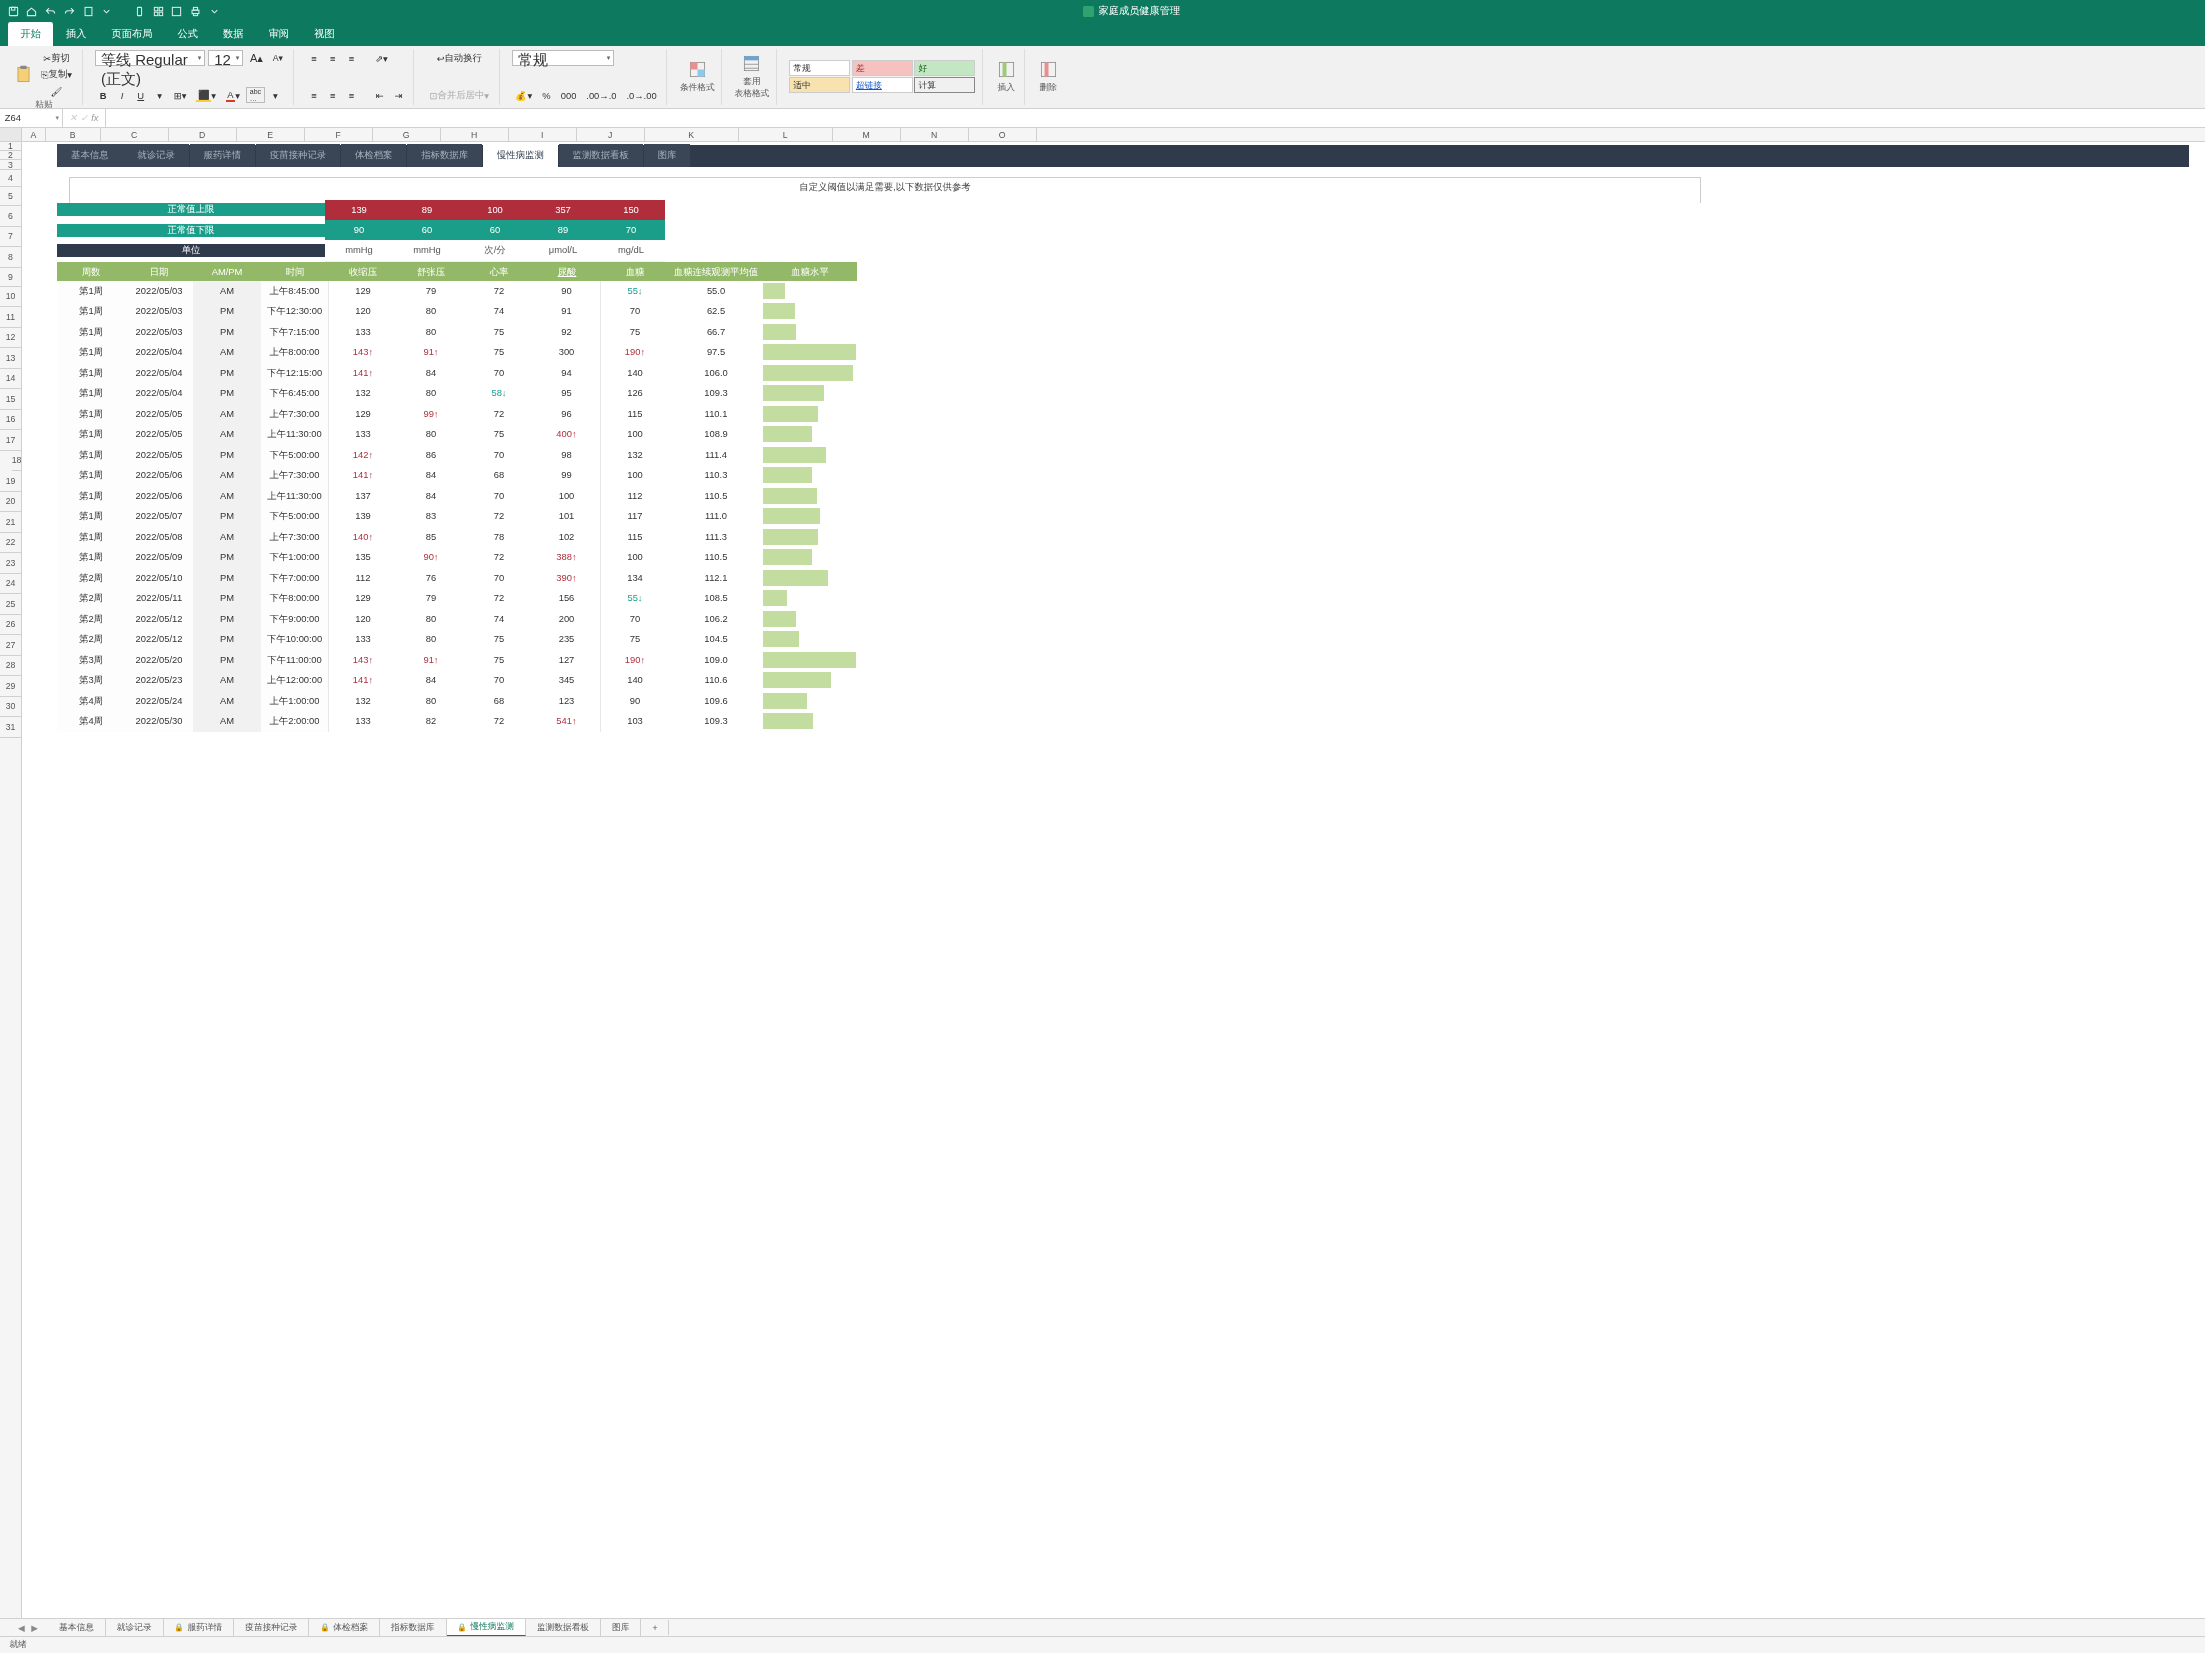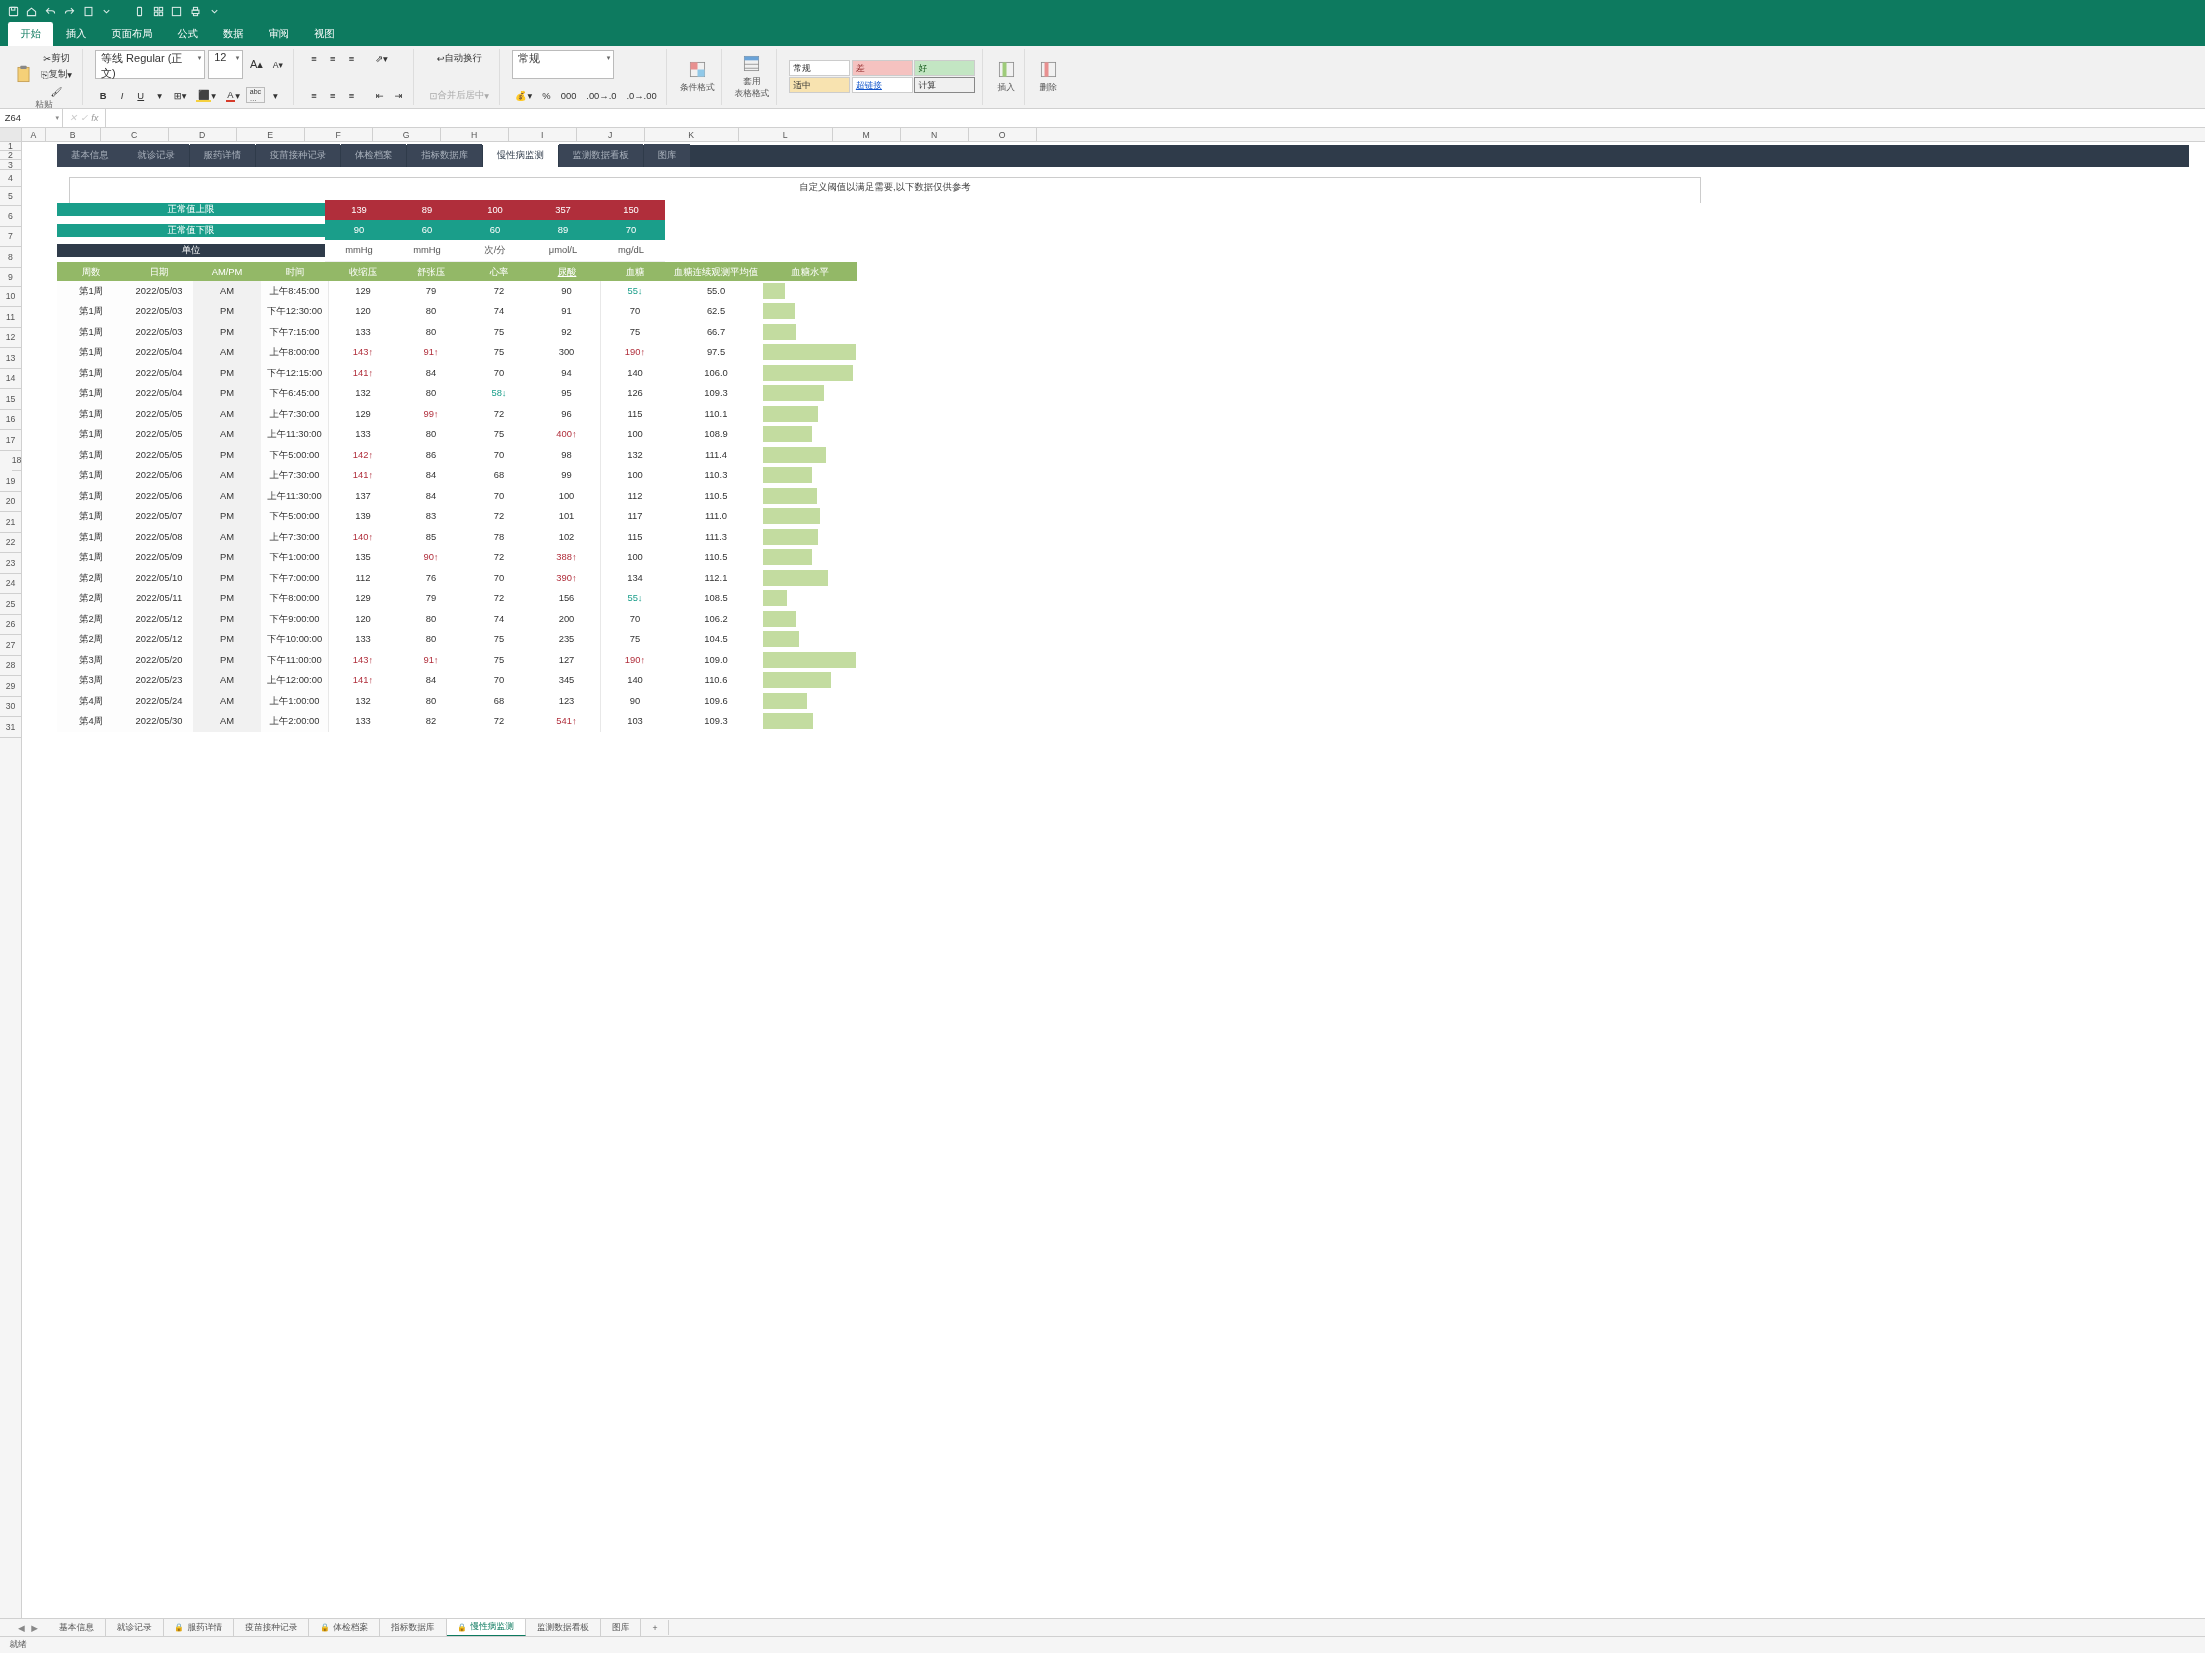--- a/index.html
+++ b/index.html
@@ -19,21 +19,21 @@
 .menutab.active { background:#fff; color:#0d7a5f; border-radius:2.4px 2.4px 0 0; font-weight:500; }
 
 
 .ribbon { height:63px; background:#f1f1f1; border-bottom:0.8px solid #d0d0d0; display:flex; padding:3.1px 6.3px; gap:6.3px; }
 .rgroup { display:flex; flex-direction:column; justify-content:space-between; padding:1.6px 6.3px; border-right:0.8px solid #ddd; }
 .rgroup:last-child { border-right:none; }
 .rgroup-v { display:flex; flex-direction:column; align-items:center; justify-content:center; gap:1.6px; padding:1.6px 6.3px; border-right:0.8px solid #ddd; font-size:8.7px; color:#555; }
 .rlabel { font-size:8.7px; color:#666; text-align:center; }
 .rrow { display:flex; gap:3.1px; align-items:center; }
 .rbtn { min-width:15.7px; height:15.7px; display:flex; align-items:center; justify-content:center; border:0.8px solid transparent; cursor:pointer; font-size:9.4px; padding:0 2.4px; }
-.rsel { height:29px; border:0.8px solid #bbb; background:#fff; font-size:11px; padding:0 14px 0 4.7px; position:relative; cursor:pointer; }
+.rsel { height:16px; border:0.8px solid #bbb; background:#fff; font-size:15px; padding:0 14px 0 4.7px; position:relative; cursor:pointer; }
 .rsel::after { content:"▾"; position:absolute; right:3.1px; top:2.4px; font-size:7px; color:#666; }
 .bigico { width:22px; height:22px; display:flex; align-items:center; justify-content:center; }
 .bigico svg { width:19px; height:19px; }
 .styles-grid { display:grid; grid-template-columns:repeat(3,61px); gap:1.6px; }
 .style-cell { height:15.7px; border:0.8px solid #ccc; font-size:8.7px; padding:1.6px 3.1px; cursor:pointer; }
 .sc-norm { background:#fff; }
 .sc-bad { background:#f5c2c0; color:#8a2020; }
 .sc-good { background:#c3e6c3; color:#1b5e20; }
 .sc-mid { background:#f8e3b0; }
 .sc-link { background:#fff; color:#1155cc; text-decoration:underline; }
@@ -169,20 +169,24 @@
           <rect x="3" y="6" width="10" height="5"></rect>
           <rect x="5" y="2" width="6" height="4"></rect>
           <rect x="5" y="11" width="6" height="3"></rect>
         </svg>
       </span>
     <span class="tb-ico">
         <svg viewBox="0 0 16 16">
           <path d="M4 6l4 4 4-4"></path>
         </svg>
       </span>
+  </div>
+  <div class="tb-title">
+    <span class="doc-ico"></span>
+    <span>家庭成员健康管理</span>
   </div>
   <div style="width:157px"></div>
 </div>
 
 <div class="menubar" id="menubar">
     <div class="menutab active">开始</div>
     <div class="menutab">插入</div>
     <div class="menutab">页面布局</div>
     <div class="menutab">公式</div>
     <div class="menutab">数据</div>

